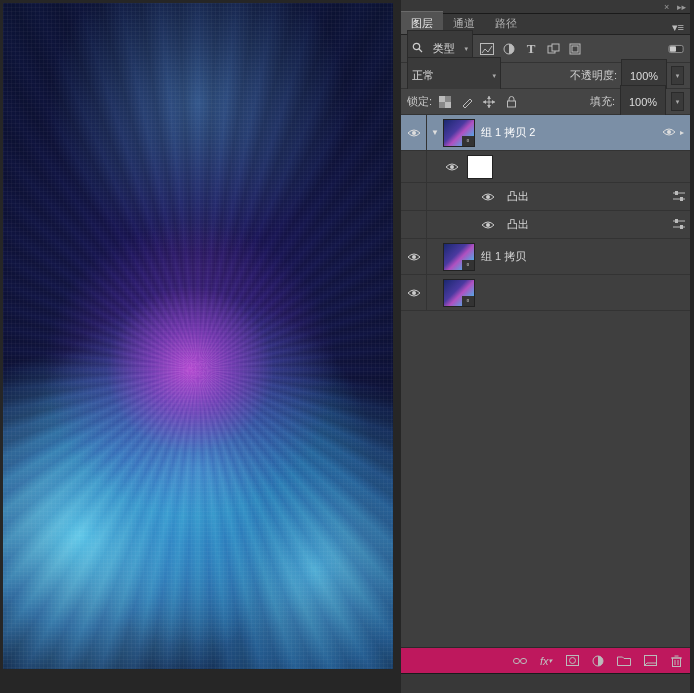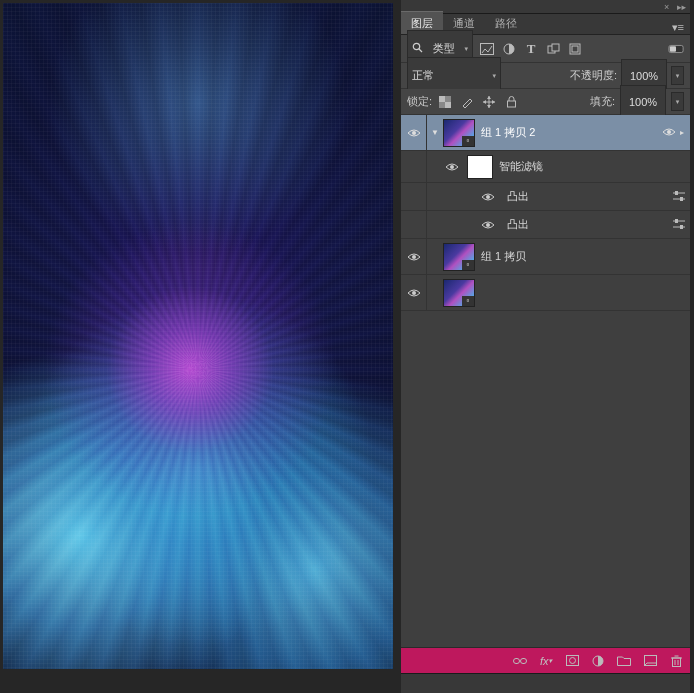--- a/index.html
+++ b/index.html
@@ -383,21 +383,20 @@
     <div class="sub-row" style="min-height:32px;">
       <div class="sub-vis"></div>
       <span class="indent i1"></span>
       <span class="eye" style="margin-right:8px;">
         <svg width="14" height="10" viewBox="0 0 14 10">
             <path d="M1 5 Q7 -1 13 5 Q7 11 1 5 Z" stroke="#ccc" fill="none"></path>
             <circle cx="7" cy="5" r="2" fill="#ccc"></circle>
           </svg>
       </span>
       <div class="thumb white" style="width:26px;height:24px;"></div>
-      <span class="layer-name">智能滤镜</span>
     </div>
 
     <div class="sub-row">
       <div class="sub-vis"></div>
       <span class="indent i3"></span>
       <span class="eye" style="margin-right:12px;">
         <svg width="14" height="10" viewBox="0 0 14 10">
             <path d="M1 5 Q7 -1 13 5 Q7 11 1 5 Z" stroke="#ccc" fill="none"></path>
             <circle cx="7" cy="5" r="2" fill="#ccc"></circle>
           </svg>

